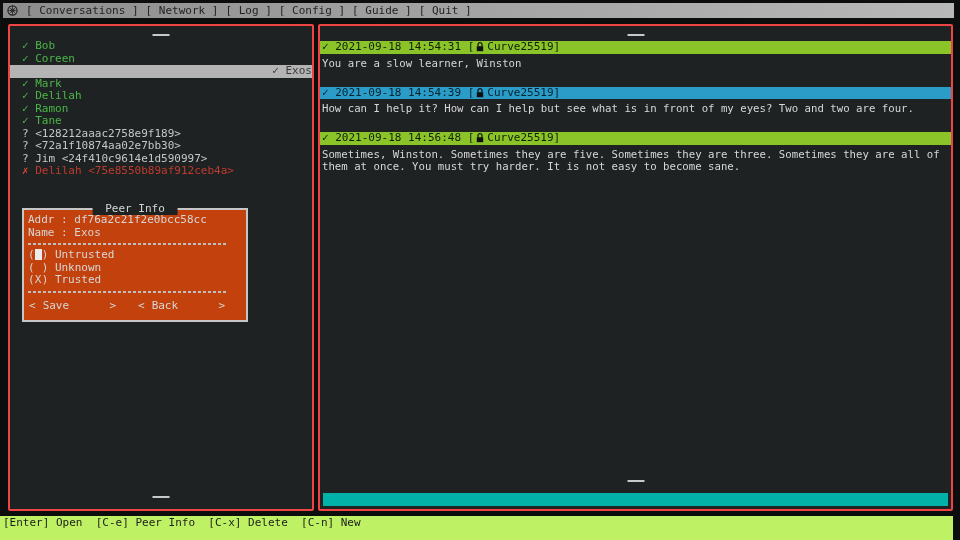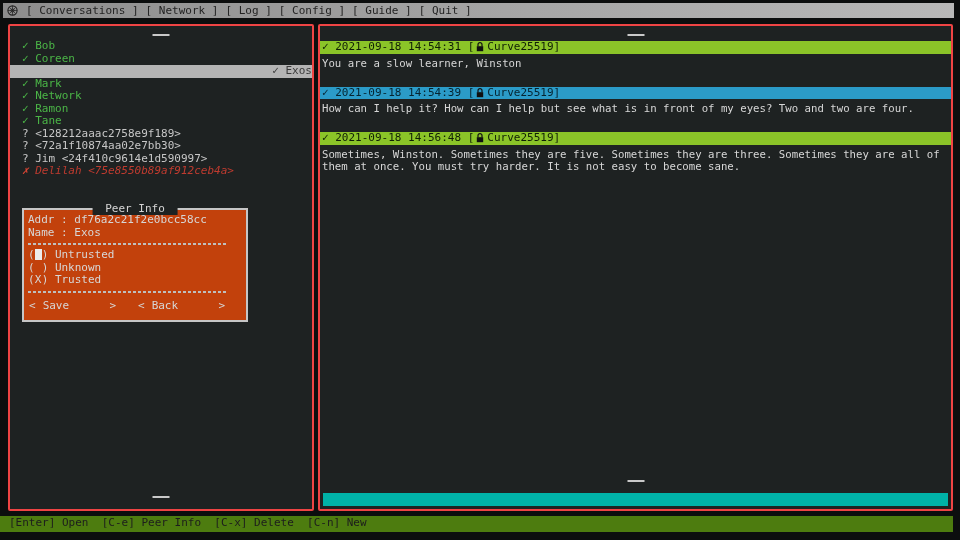--- a/index.html
+++ b/index.html
@@ -35,21 +35,21 @@
   .left-panel  .dash-bottom { bottom:11px; }
   .right-panel .dash-bottom { bottom:27px; }
   
   #contact-list { list-style:none; margin-top:14px; }
   .contact {
     height:12.5px; line-height:12.5px; padding-left:12px;
     white-space:pre; cursor:default;
   }
   .contact.trusted { color:#4bb647; }
   .contact.unknown { color:#c7c7c7; }
-  .contact.blocked { color:#bf3b2f;font-style:italic; }
+  .contact.blocked { color:#bf3b2f; }
   .contact.blocked .mark { color:#dc4534; }
   .contact.selected { background:#b4b4b4; color:#3a3a3a;text-align:right; }
   .contact.selected .mark { color:#3a3a3a; }
   
   .dialog {
     position:absolute; left:12px; top:182px; width:226px; height:114px;
     background:#c2410c; border:2px solid #c6c6c6;
   }
   .dialog-title {
     position:absolute; top:-8px; left:50%; transform:translateX(-50%);
@@ -83,23 +83,23 @@
   .msg-text {
     padding:4px 2px; font-size:10.7px; line-height:12.5px;
     color:#d7d7d7; margin-bottom:12.5px; word-wrap:break-word;
   }
   .input-bar {
     position:absolute; left:3px; right:3px; bottom:3px; height:13px;
     background:#00b2a8; cursor:text;
   }
   
   .statusbar {
-    position:absolute; left:0; right:7px; top:516px; height:16px;
-    background:#4d7c0f; color:#1d1d1d; line-height:13px;
-    padding-left:9px; white-space:pre;
+    position:absolute; left:0; right:7px; top:516px; height:24px;
+    background:#bef264; color:#1d1d1d; line-height:13px;
+    padding-left:3px; white-space:pre;
   }
 </style>
 </head>
 <body>
 
 <header class="menubar">
   <span class="logo">
     <svg width="11" height="11" viewBox="0 0 11 11">
       <circle cx="5.5" cy="5.5" r="4.6" fill="none" stroke="#222" stroke-width="1.1"></circle>
       <circle cx="5.5" cy="5.5" r="1.6" fill="none" stroke="#222" stroke-width="0.9"></circle>
@@ -109,21 +109,21 @@
   <span id="menu-items" style="display:inline-flex;"><span class="menu-item">[ Conversations ]</span><span class="menu-item">[ Network ]</span><span class="menu-item">[ Log ]</span><span class="menu-item">[ Config ]</span><span class="menu-item">[ Guide ]</span><span class="menu-item">[ Quit ]</span></span>
 </header>
 
 <aside class="panel left-panel">
   <div class="scroll-dash dash-top"></div>
   <ul id="contact-list">
       <li class="contact trusted"><span class="mark">✓</span> <span>Bob</span></li>
       <li class="contact trusted"><span class="mark">✓</span> <span>Coreen</span></li>
       <li class="contact trusted selected"><span class="mark">✓</span> <span>Exos</span></li>
       <li class="contact trusted"><span class="mark">✓</span> <span>Mark</span></li>
-      <li class="contact trusted"><span class="mark">✓</span> <span>Network</span></li>
+      <li class="contact trusted"><span class="mark">✓</span> <span>Delilah</span></li>
       <li class="contact trusted"><span class="mark">✓</span> <span>Ramon</span></li>
       <li class="contact trusted"><span class="mark">✓</span> <span>Tane</span></li>
       <li class="contact unknown"><span class="mark">?</span> <span>&lt;128212aaac2758e9f189&gt;</span></li>
       <li class="contact unknown"><span class="mark">?</span> <span>&lt;72a1f10874aa02e7bb30&gt;</span></li>
       <li class="contact unknown"><span class="mark">?</span> <span>Jim &lt;24f410c9614e1d590997&gt;</span></li>
       <li class="contact blocked"><span class="mark">✗</span> <span>Delilah &lt;75e8550b89af912ceb4a&gt;</span></li>
     </ul>
 
   <div class="dialog">
     <span class="dialog-title"> Peer Info </span>

